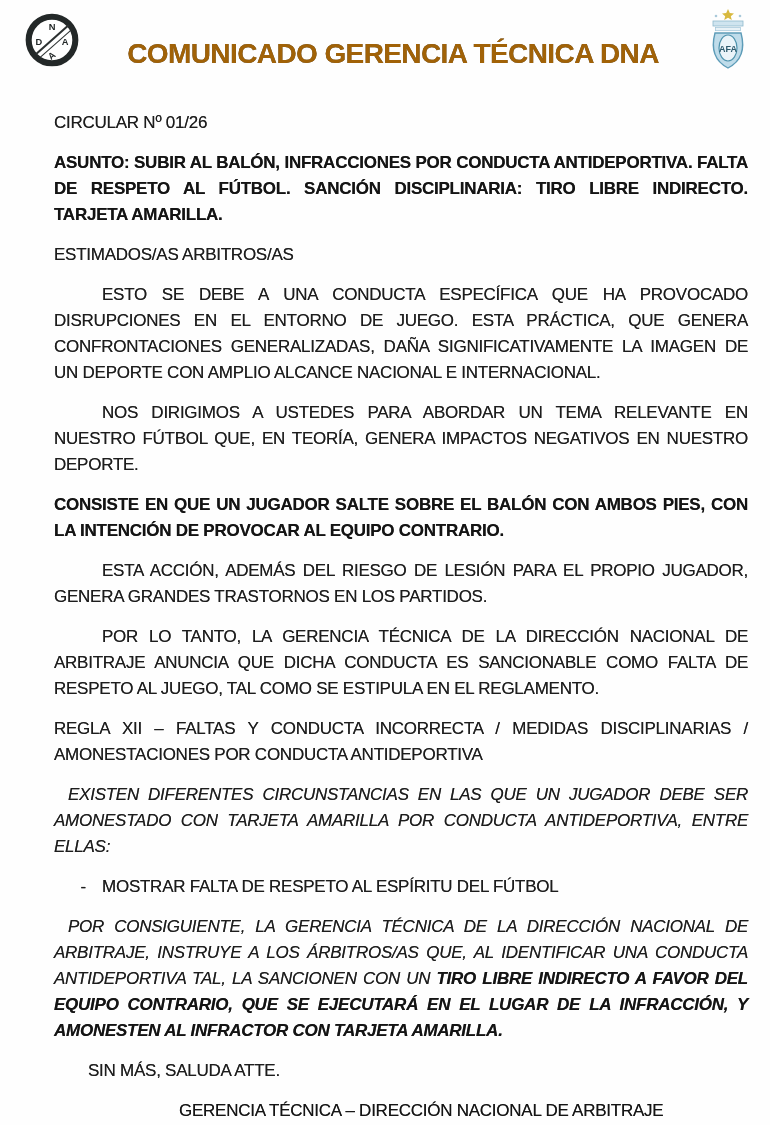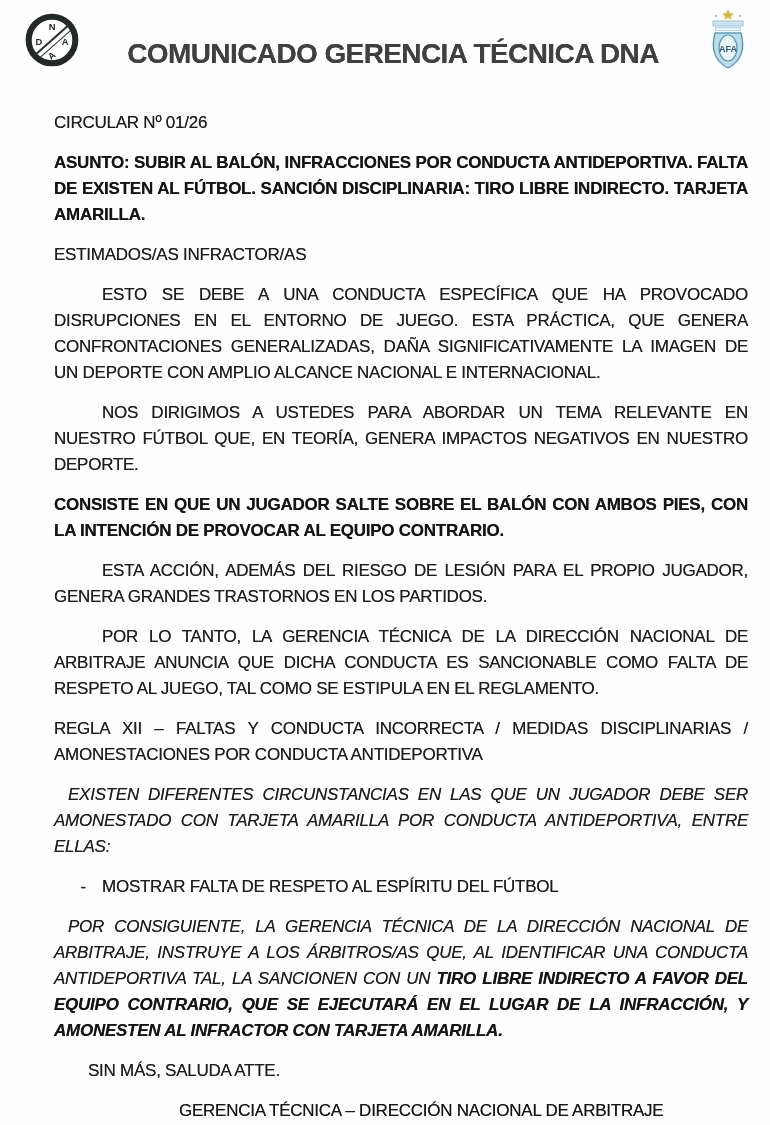--- a/index.html
+++ b/index.html
@@ -22,21 +22,21 @@
   }
   .badge-wrap { width: 58px; flex: 0 0 auto; padding-top: 4px; }
   .crest-wrap { width: 46px; flex: 0 0 auto; text-align: right; }
   .doc-title {
     flex: 1;
     text-align: center;
     font-size: 28px;
     font-weight: bold;
     letter-spacing: -0.6px;
     margin-top: 30px;
-    color: #404040;
+    color: #a16207;
     white-space: nowrap;
   }
   .body {
     padding: 0 22px 0 18px;
     margin-left: 36px;
   }
   .body p {
     font-size: 17px;
     line-height: 26px;
     letter-spacing: -0.25px;
@@ -99,23 +99,23 @@
         <ellipse cx="22" cy="40" rx="9" ry="13" fill="#eaf4f9" stroke="#4e93ad" stroke-width="1.2"></ellipse>
         <text x="22" y="44" font-size="9" font-weight="bold" text-anchor="middle" fill="#2e5b6e" font-family="Liberation Sans, sans-serif">AFA</text>
       </svg>
     </div>
   </div>
 
   <div class="body">
 
     <p class="circular">CIRCULAR Nº 01/26</p>
 
-    <p class="bold">ASUNTO: SUBIR AL BALÓN, INFRACCIONES POR CONDUCTA ANTIDEPORTIVA. FALTA DE EXISTEN AL FÚTBOL. SANCIÓN DISCIPLINARIA: TIRO LIBRE INDIRECTO. TARJETA AMARILLA.</p>
+    <p class="bold">ASUNTO: SUBIR AL BALÓN, INFRACCIONES POR CONDUCTA ANTIDEPORTIVA. FALTA DE RESPETO AL FÚTBOL. SANCIÓN DISCIPLINARIA: TIRO LIBRE INDIRECTO. TARJETA AMARILLA.</p>
 
-    <p class="no-justify">ESTIMADOS/AS INFRACTOR/AS</p>
+    <p class="no-justify">ESTIMADOS/AS ARBITROS/AS</p>
 
     <p class="indent">ESTO SE DEBE A UNA CONDUCTA ESPECÍFICA QUE HA PROVOCADO DISRUPCIONES EN EL ENTORNO DE JUEGO. ESTA PRÁCTICA, QUE GENERA CONFRONTACIONES GENERALIZADAS, DAÑA SIGNIFICATIVAMENTE LA IMAGEN DE UN DEPORTE CON AMPLIO ALCANCE NACIONAL E INTERNACIONAL.</p>
 
     <p class="indent">NOS DIRIGIMOS A USTEDES PARA ABORDAR UN TEMA RELEVANTE EN NUESTRO FÚTBOL QUE, EN TEORÍA, GENERA IMPACTOS NEGATIVOS EN NUESTRO DEPORTE.</p>
 
     <p class="bold">CONSISTE EN QUE UN JUGADOR SALTE SOBRE EL BALÓN CON AMBOS PIES, CON LA INTENCIÓN DE PROVOCAR AL EQUIPO CONTRARIO.</p>
 
     <p class="indent">ESTA ACCIÓN, ADEMÁS DEL RIESGO DE LESIÓN PARA EL PROPIO JUGADOR, GENERA GRANDES TRASTORNOS EN LOS PARTIDOS.</p>
 
     <p class="indent">POR LO TANTO, LA GERENCIA TÉCNICA DE LA DIRECCIÓN NACIONAL DE ARBITRAJE ANUNCIA QUE DICHA CONDUCTA ES SANCIONABLE COMO FALTA DE RESPETO AL JUEGO, TAL COMO SE ESTIPULA EN EL REGLAMENTO.</p>

